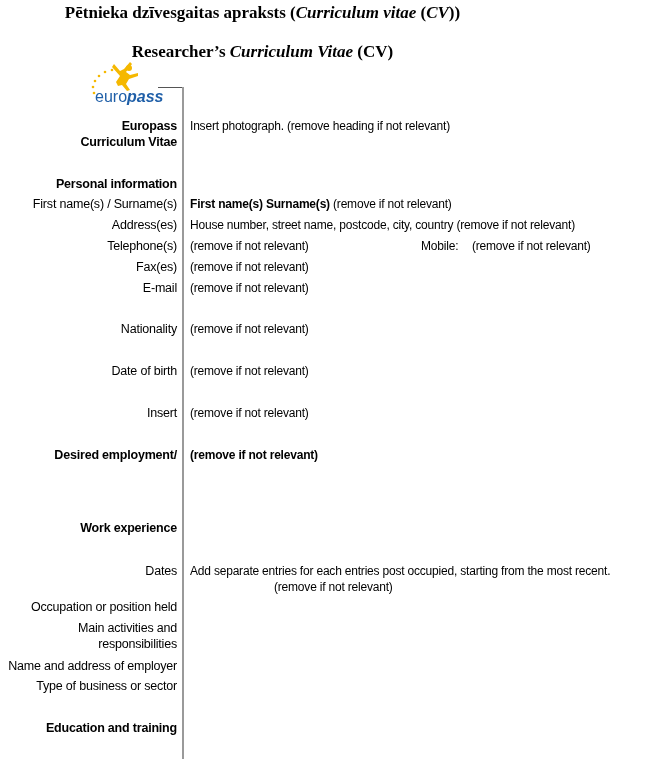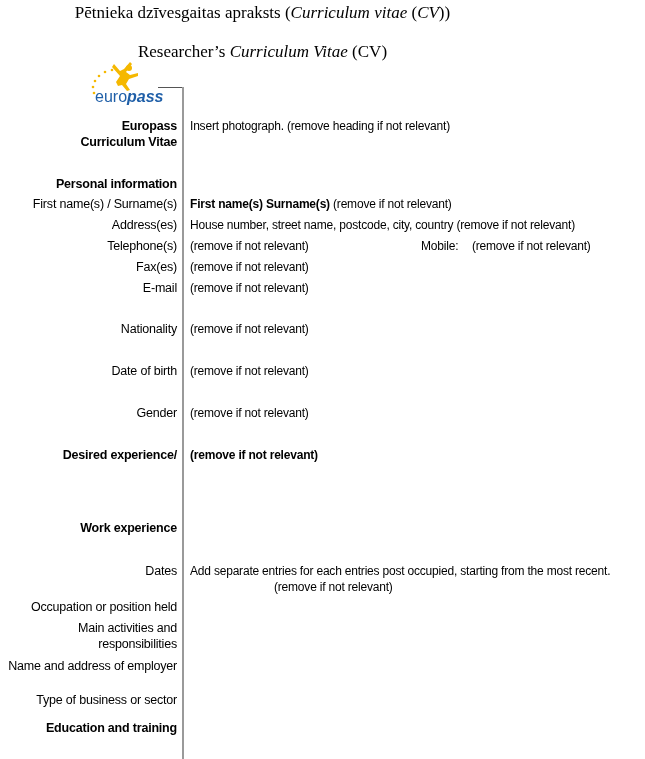--- a/index.html
+++ b/index.html
@@ -1,17 +1,17 @@
 <!DOCTYPE html>
 <html><head>
 <meta charset="utf-8">
 <style>
   html, body { margin: 0; padding: 0; background: #ffffff; }
   body { width: 645px; height: 759px; position: relative; overflow: hidden; font-family: "Liberation Sans", sans-serif; color: #000; }
-  .title { position: absolute; left: 0; width: 525px; text-align: center; font-family: "Liberation Serif", serif; font-weight: normal; font-size: 17px; }
+  .title { position: absolute; left: 0; width: 525px; text-align: center; font-family: "Liberation Serif", serif; font-weight: bold; font-size: 17px; }
   .title i { font-style: italic; }
   #t1 { top: 3px; }
   #t2 { top: 42px; }
   .logo { position: absolute; left: 86px; top: 60px; width: 96px; height: 46px; }
   .logo-line-h { position: absolute; left: 158px; top: 87px; width: 25px; height: 1px; background: #555; }
   .divider { position: absolute; left: 182px; top: 87px; width: 2px; height: 672px; background: #9a9a9a; }
   .lbl { position: absolute; right: 468px; text-align: right; font-size: 12.5px; line-height: 16px; white-space: nowrap; letter-spacing: -0.2px; }
   .lbl.b { font-weight: bold; }
   .val { position: absolute; left: 190px; font-size: 12px; line-height: 16px; white-space: nowrap; letter-spacing: -0.2px; }
   .val b { font-weight: bold; margin-top: 47px; }
@@ -64,38 +64,38 @@
 
 <div class="lbl" style="top:280px">E-mail</div>
 <div class="val" style="top:280px">(remove if not relevant)</div>
 
 <div class="lbl" style="top:321px">Nationality</div>
 <div class="val" style="top:321px">(remove if not relevant)</div>
 
 <div class="lbl" style="top:363px">Date of birth</div>
 <div class="val" style="top:363px">(remove if not relevant)</div>
 
-<div class="lbl" style="top:405px">Gender</div>
+<div class="lbl" style="top:405px">Insert</div>
 <div class="val" style="top:405px">(remove if not relevant)</div>
 
 <div class="lbl b" style="top:447px">
-    <div>Desired experience/</div>
+    <div>Desired employment/</div>
   </div>
 <div class="val" style="top:447px; font-weight:bold">(remove if not relevant)</div>
 
 <div class="lbl b" style="top:520px">Work experience</div>
 
 <div class="lbl" style="top:563px">Dates</div>
 <div class="val" style="top:563px">Add separate entries for each entries post occupied, starting from the most recent.</div>
 <div class="val" style="top:579px; left:274px">(remove if not relevant)</div>
 
 <div class="lbl" style="top:599px">Occupation or position held</div>
 
 <div class="lbl" style="top:620px">
     <div>Main activities and</div>
     <div>responsibilities</div>
   </div>
 
 <div class="lbl" style="top:658px">Name and address of employer</div>
 
-<div class="lbl" style="top:692px">Type of business or sector</div>
+<div class="lbl" style="top:678px">Type of business or sector</div>
 
 <div class="lbl b" style="top:720px">Education and training</div>
 
 </body></html>

